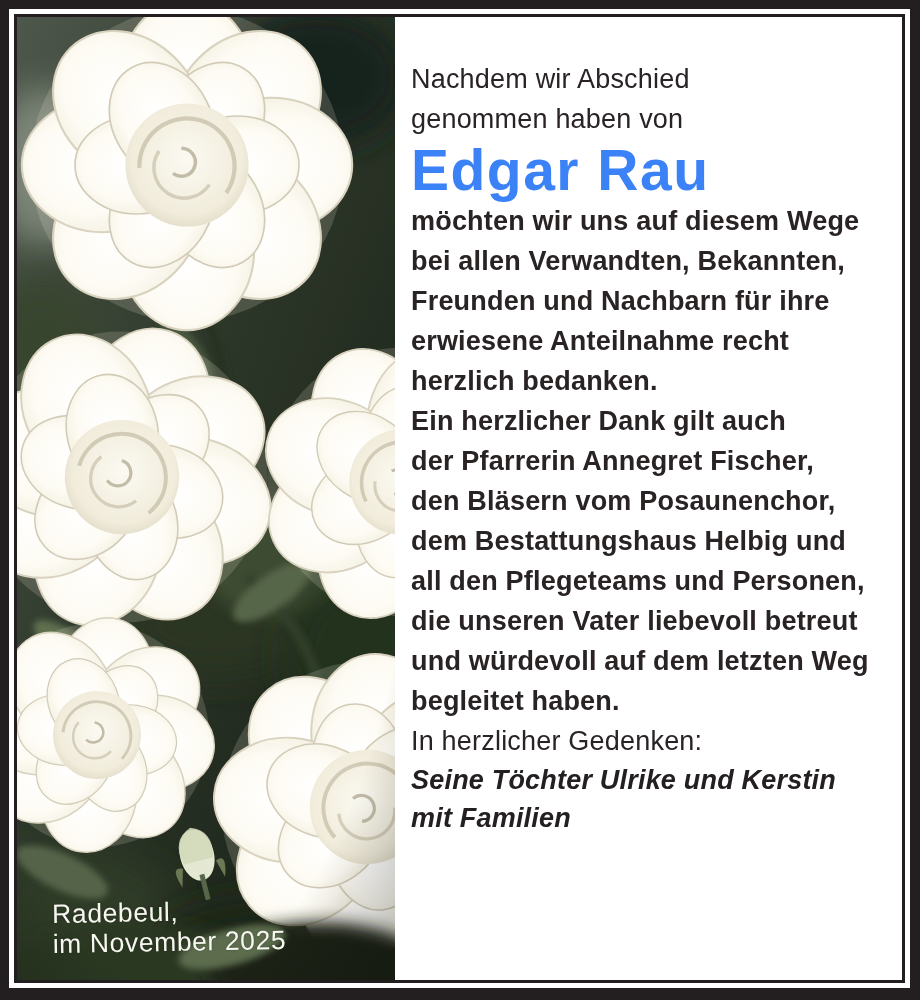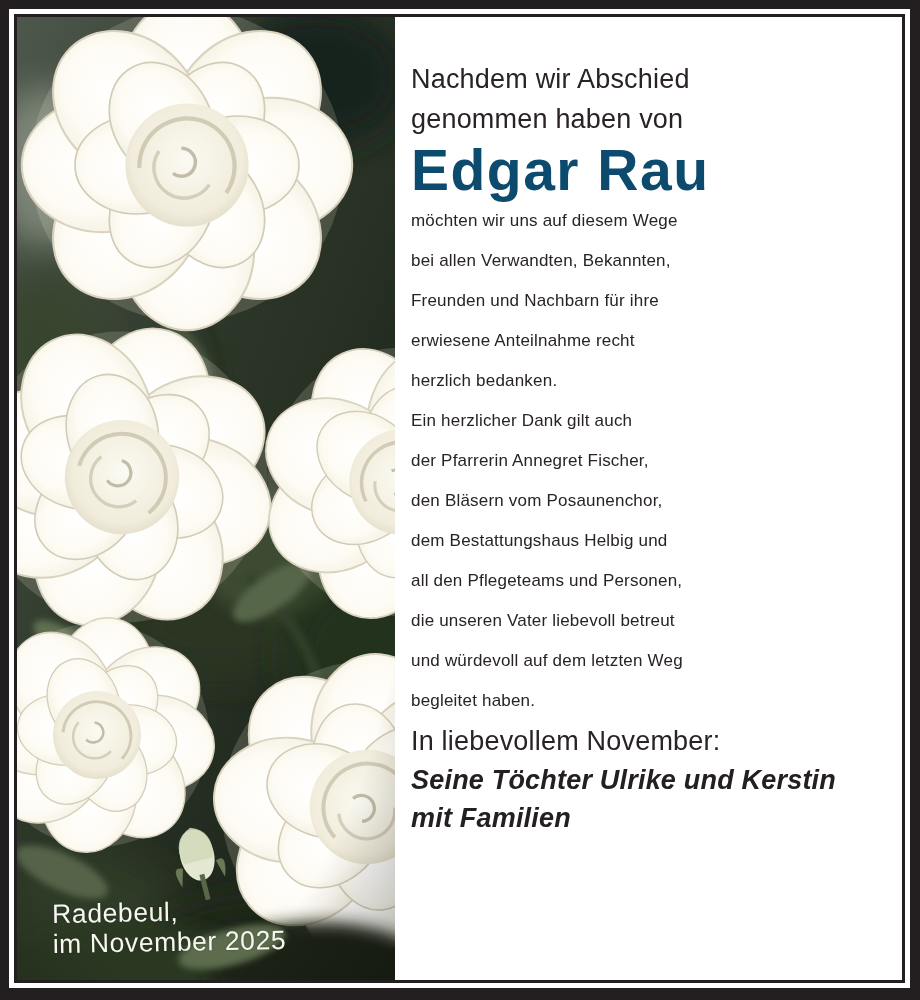--- a/index.html
+++ b/index.html
@@ -12,22 +12,22 @@
   .place-date{
     position:absolute;left:36px;bottom:20px;
     font-size:26.5px;line-height:1.13;color:#f7f6f0;
     white-space:pre-line;letter-spacing:0.6px;
     transform:rotate(-1deg);transform-origin:left bottom;
     text-shadow:0 0 2px rgba(30,40,28,.35);
   }
   .panel{flex:1;box-sizing:border-box;padding:42px 26px 0 16px;color:#292324;}
   .panel p,.panel h1{margin:0;}
   .intro{font-size:27px;line-height:40px;letter-spacing:.2px;white-space:pre-line;margin:0 0 24px;}
-  .name{font-size:57px;line-height:62px;font-weight:700;letter-spacing:1.5px;margin:0 0 34px;color:#0c4a6e;}
-  .thanks{font-size:17px;line-height:40px;letter-spacing:.2px;white-space:pre-line;}
+  .name{font-size:57px;line-height:62px;font-weight:700;letter-spacing:1.5px;margin:0 0 34px;color:#3b82f6;}
+  .thanks{font-size:27px;line-height:40px;letter-spacing:.2px;white-space:pre-line;font-weight:bold;}
   .remembrance{font-size:27px;line-height:40px;letter-spacing:.2px;margin-top:52px;}
   .signature{font-size:27px;line-height:38px;font-weight:700;letter-spacing:.2px;white-space:pre-line;margin-top:10px;color:#242021;font-style:italic;}
 </style>
 </head>
 <body>
 
 <div class="frame">
   <div class="mat">
     <div class="card">
 
@@ -142,20 +142,20 @@
 erwiesene Anteilnahme recht
 herzlich bedanken.
 Ein herzlicher Dank gilt auch
 der Pfarrerin Annegret Fischer,
 den Bläsern vom Posaunenchor,
 dem Bestattungshaus Helbig und
 all den Pflegeteams und Personen,
 die unseren Vater liebevoll betreut
 und würdevoll auf dem letzten Weg
 begleitet haben.</p>
-        <p class="remembrance">In liebevollem November:</p>
+        <p class="remembrance">In herzlicher Gedenken:</p>
         <p class="signature">Seine Töchter Ulrike und Kerstin
 mit Familien</p>
       </div>
 
     </div>
   </div>
 </div>
 
 </body></html>

